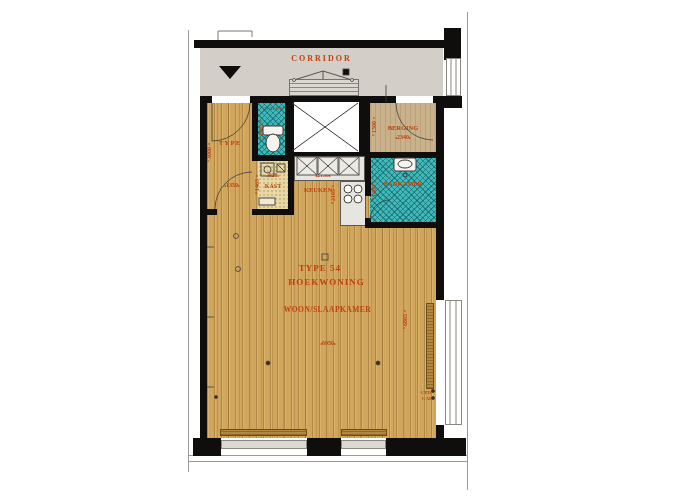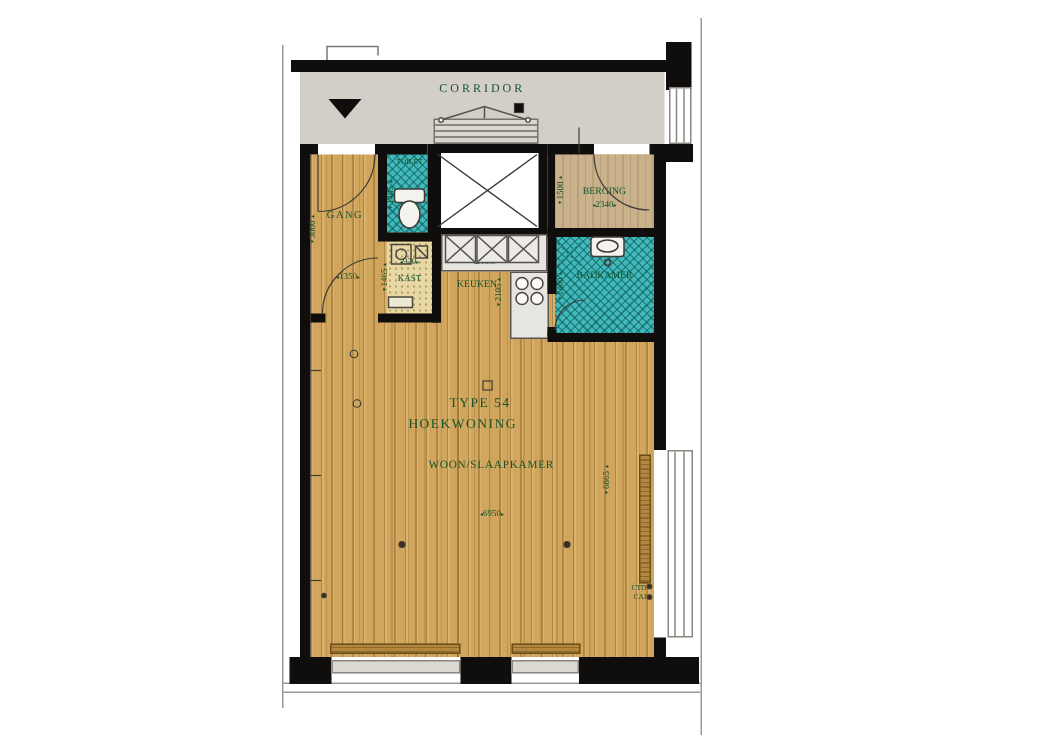--- a/index.html
+++ b/index.html
@@ -1,17 +1,17 @@
 <!DOCTYPE html>
 <html><head>
 <meta charset="utf-8">
 <style>
   html,body{margin:0;padding:0;background:#fff;}
   #canvas{position:relative;width:700px;height:500px;background:#fff;overflow:hidden;
-          font-family:"Liberation Serif","DejaVu Serif",serif;color:#14532d;}
+          font-family:"Liberation Serif","DejaVu Serif",serif;color:#c2410c;font-weight:bold;}
   .abs{position:absolute;}
   .wall{position:absolute;background:#0f0e0d;}
   .wood{background-color:#d1a65c;
     background-image:
       repeating-linear-gradient(90deg, rgba(96,63,16,.30) 0 1px, rgba(255,238,195,.18) 1px 2px, rgba(0,0,0,0) 2px 7px),
       repeating-linear-gradient(90deg, rgba(0,0,0,0) 0 10px, rgba(122,82,26,.22) 10px 11px);}
   .woodsill{background-color:#b3873f;
     background-image:repeating-linear-gradient(0deg, rgba(90,60,10,.4) 0 1px, rgba(0,0,0,0) 1px 3px);
     border:1px solid #6b4e1a;box-sizing:border-box;}
   .tile{background-color:#41b9ba;
@@ -93,28 +93,28 @@
   <div class="abs sill" style="left:221px;top:440px;width:86px;height:9px;"></div>
   <div class="wall" style="left:307px;top:438px;width:34px;height:18px;"></div>
   <div class="abs sill" style="left:341px;top:440px;width:45px;height:9px;"></div>
   <div class="wall" style="left:386px;top:438px;width:80px;height:18px;"></div>
   <div class="abs woodsill" style="left:220px;top:429px;width:87px;height:7px;"></div>
   <div class="abs woodsill" style="left:341px;top:429px;width:46px;height:7px;"></div>
 
   <div class="winv" style="position:absolute;left:445px;top:300px;width:17px;height:125px;"></div>
   <div class="abs woodsill" style="left:426px;top:303px;width:8px;height:86px;"></div>
 
-  <div class="lbl" style="left:210px;top:140px;width:40px;font-size:7px;">GANG</div>
+  <div class="lbl" style="left:210px;top:140px;width:40px;font-size:7px;">TYPE</div>
   <div class="lbl" style="left:258px;top:106px;width:30px;font-size:5px;letter-spacing:0;">TOILET</div>
   <div class="lbl" style="left:258px;top:183px;width:30px;font-size:6px;letter-spacing:0;">KAST</div>
   <div class="lbl" style="left:296px;top:187px;width:44px;font-size:6.5px;letter-spacing:0;">KEUKEN</div>
   <div class="lbl" style="left:372px;top:125px;width:62px;font-size:6.5px;letter-spacing:0;">BERGING</div>
   <div class="lbl" style="left:372px;top:181px;width:62px;font-size:6.5px;letter-spacing:0;">BADKAMER</div>
   <div class="lbl" style="left:270px;top:264px;width:100px;font-size:9px;">TYPE 54</div>
-  <div class="lbl" style="left:270px;top:278px;width:77px;font-size:9px;">HOEKWONING</div>
+  <div class="lbl" style="left:270px;top:278px;width:113px;font-size:9px;">HOEKWONING</div>
   <div class="lbl" style="left:275px;top:306px;width:105px;font-size:7.5px;letter-spacing:.5px;">WOON/SLAAPKAMER</div>
 
   <div class="dim" style="left:212px;top:182px;width:40px;">1350</div>
   <div class="dim dimv" style="left:206px;top:135px;height:36px;">3000</div>
   <div class="dim dimv" style="left:258px;top:112px;height:36px;">1485</div>
   <div class="dim" style="left:259px;top:172px;width:28px;">920</div>
   <div class="dim dimv" style="left:254px;top:168px;height:34px;">1465</div>
   <div class="dim" style="left:306px;top:172px;width:34px;">2130</div>
   <div class="dim dimv" style="left:330px;top:178px;height:34px;">2105</div>
   <div class="dim" style="left:372px;top:134px;width:62px;">2340</div>

